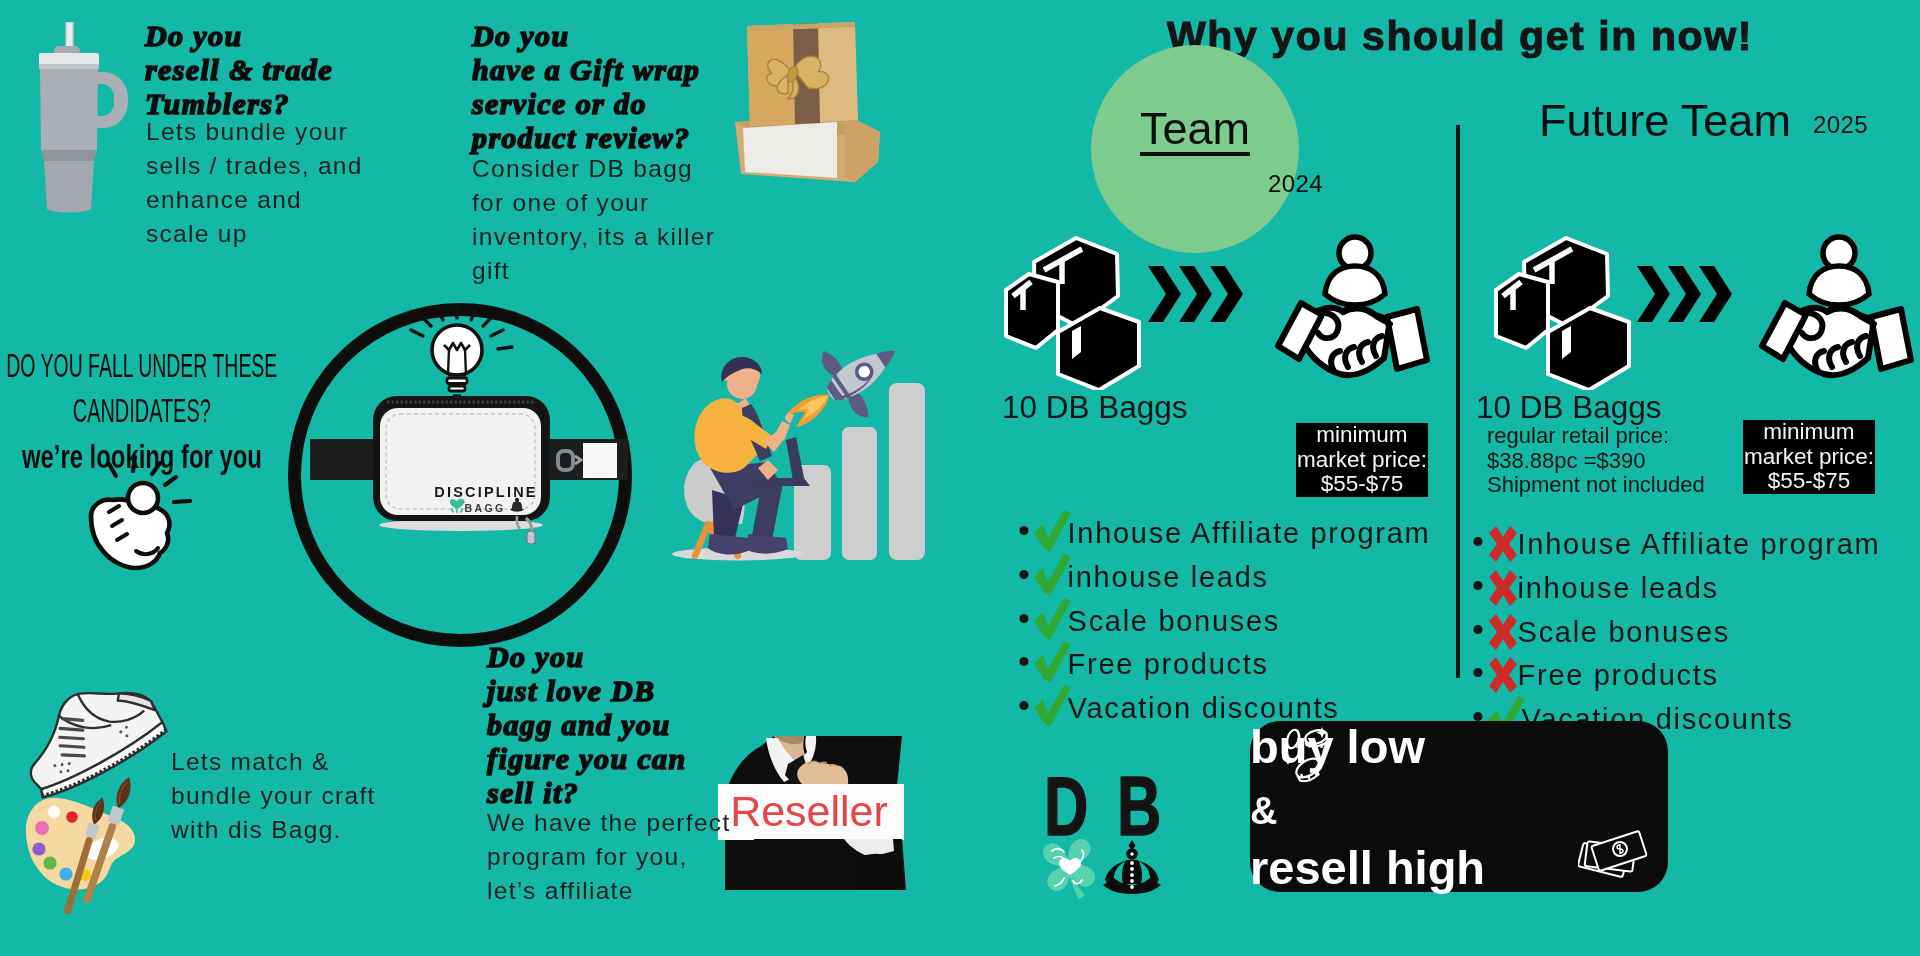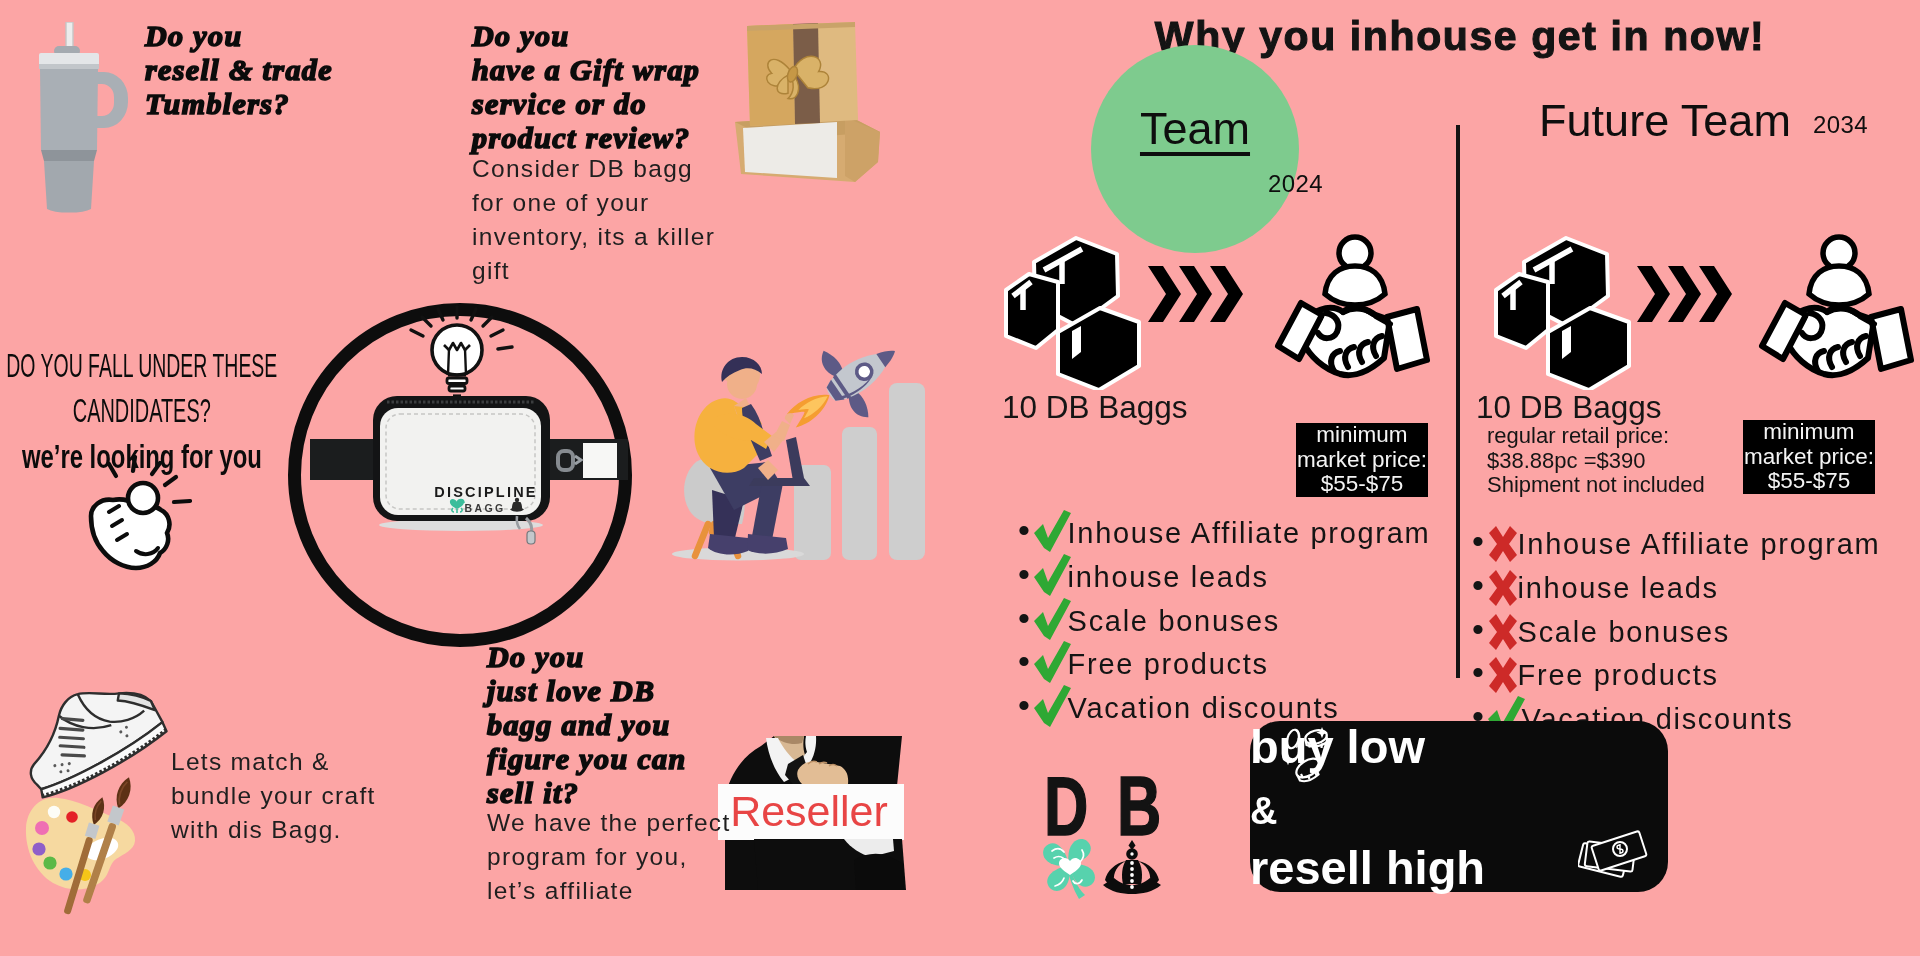--- a/index.html
+++ b/index.html
@@ -1,19 +1,19 @@
 <!DOCTYPE html>
 <html><head>
 <meta charset="utf-8">
 <style>
   html,body{margin:0;padding:0;}
   body{width:1920px;height:956px;overflow:hidden;background:#fff;
        font-family:"Liberation Sans",sans-serif;}
   .abs{position:absolute;}
-  #page{position:relative;width:1920px;height:956px;background:#fca5a5;overflow:hidden;}
+  #page{position:relative;width:1920px;height:956px;background:#14b8a6;overflow:hidden;}
   .qh{font-family:"Liberation Serif",serif;font-weight:bold;font-style:italic;
       font-size:30px;line-height:34px;color:#0c0c0c;
       -webkit-text-stroke:1.7px #0c0c0c;letter-spacing:1.4px;}
   .bd{font-size:24.5px;line-height:34px;color:#1f1f1f;letter-spacing:1.3px;}
   .cline{display:flex;justify-content:center;}
   .cline>span{white-space:nowrap;color:#0c0c0c;}
   .blt{font-size:34px;vertical-align:1px;}
   .ck{vertical-align:-9px;margin:0 -3px 0 -1px;}
 </style>
 </head>
@@ -25,20 +25,21 @@
     <rect x="24" y="24" width="26" height="10" rx="5" fill="#a4aab0"></rect>
     <rect x="9" y="31" width="60" height="13" rx="2" fill="#e4e6e8"></rect>
     <rect x="9" y="42" width="60" height="5" fill="#c2c6ca"></rect>
     <path d="M10 47 L68 47 L67 128 L11 128 Z" fill="#a9afb5"></path>
     <path d="M64 50 h10 a24 26 0 0 1 24 26 v4 a24 26 0 0 1 -24 26 h-8 v-12 h6 a12 13 0 0 0 12-13 v-6 a12 13 0 0 0 -12-13 h-8 Z" fill="#a9afb5"></path>
     <path d="M11 128 L67 128 L64 139 L14 139 Z" fill="#8e949a"></path>
     <path d="M14 139 L64 139 L61 187 a24 6 0 0 1 -44 0 Z" fill="#a2a8ae"></path>
   </svg>
 
   <div class="abs qh" style="left:145px;top:19px;">Do you<br>resell &amp; trade<br>Tumblers?</div>
+  <div class="abs bd" style="left:146px;top:115px;">Lets bundle your<br>sells / trades, and<br>enhance and<br>scale up</div>
 
   <div class="abs qh" style="left:472px;top:19px;">Do you<br>have a Gift wrap<br>service or do<br>product review?</div>
   <div class="abs bd" style="left:472px;top:152px;">Consider DB bagg<br>for one of your<br>inventory, its a killer<br>gift</div>
 
   <svg class="abs" style="left:733px;top:18px;" width="150" height="172" viewBox="0 0 150 172">
     <path d="M2 104 L112 96 L147 114 L145 144 L122 164 L8 156 Z" fill="#d6ab71"></path>
     <path d="M2 104 L112 96 L147 114 L38 122 Z" fill="#c79e62"></path>
     <path d="M10 110 L104 104 L104 160 L12 154 Z" fill="#edebe7"></path>
     <path d="M112 99 L147 114 L145 144 L122 164 L112 158 Z" fill="#cda267"></path>
     <path d="M14 8 L122 4 L125 102 L17 108 Z" fill="#dfba80"></path>
@@ -240,31 +241,31 @@
     <rect x="2" y="48" width="186" height="56" fill="#fcfcfc"></rect>
     <text x="93" y="90" text-anchor="middle" font-size="43" fill="#e84545">Reseller</text>
     <path d="M38 103 L186 103 L190 154 L42 154 Z" fill="#0d0d0d"></path>
     <path d="M128 103 C135 112 144 118 155 121 L178 115 L177 103 Z" fill="#ececec"></path>
     <path d="M140 154 L138 124 C149 117 162 116 173 120 L188 128 L188 154 Z" fill="#0b0b0b"></path>
   </svg>
 
   <div class="abs qh" style="left:487px;top:640px;">Do you<br>just love DB<br>bagg and you<br>figure you can<br>sell it?</div>
   <div class="abs bd" style="left:487px;top:806px;">We have the perfect<br>program for you,<br>let’s affiliate</div>
 
-  <div class="abs" style="left:1085px;top:13px;width:750px;text-align:center;font-size:41px;font-weight:bold;color:#141414;letter-spacing:1.6px;-webkit-text-stroke:1.1px #141414;">Why you inhouse get in now!</div>
+  <div class="abs" style="left:1085px;top:13px;width:750px;text-align:center;font-size:41px;font-weight:bold;color:#141414;letter-spacing:1.6px;-webkit-text-stroke:1.1px #141414;">Why you should get in now!</div>
 
   <div class="abs" style="left:1091px;top:45px;width:208px;height:208px;border-radius:50%;background:#7ecb8e;"></div>
   <div class="abs" style="left:1040px;top:94px;width:310px;text-align:center;font-size:45px;color:#0e0e0e;">
     <div style="line-height:44px;margin-top:13px;"><span style="text-decoration:underline;text-decoration-thickness:3.5px;text-underline-offset:8px;">Team</span></div>
   </div>
   <div class="abs" style="left:1268px;top:170px;font-size:24px;letter-spacing:0.4px;color:#0e0e0e;">2024</div>
   <div class="abs" style="left:1455px;top:95px;width:420px;text-align:center;font-size:45px;color:#0e0e0e;">
     <span style="text-decoration-thickness:3.5px;text-underline-offset:8px;">&nbsp;Future Team&nbsp;</span>
   </div>
-  <div class="abs" style="left:1813px;top:111px;font-size:24px;letter-spacing:0.4px;color:#0e0e0e;">2034</div>
+  <div class="abs" style="left:1813px;top:111px;font-size:24px;letter-spacing:0.4px;color:#0e0e0e;">2025</div>
 
   <div class="abs" style="left:1456px;top:125px;width:4px;height:553px;background:#141414;"></div>
 
   <svg class="abs" style="left:1002px;top:232px;" width="140" height="158" viewBox="0 0 140 158">
     <g stroke="#fff" stroke-width="4" stroke-linejoin="round">
       <path d="M32 30 L74 6 L115 22 L116 64 L75 94 L33 72 Z" fill="#000"></path>
       <path d="M4 58 L27 42 L56 50 L56 98 L34 116 L4 104 Z" fill="#000"></path>
       <path d="M56 100 L98 76 L137 90 L137 134 L97 158 L56 142 Z" fill="#000"></path>
     </g>
     <g stroke="#fff" stroke-width="5.5" fill="none">

